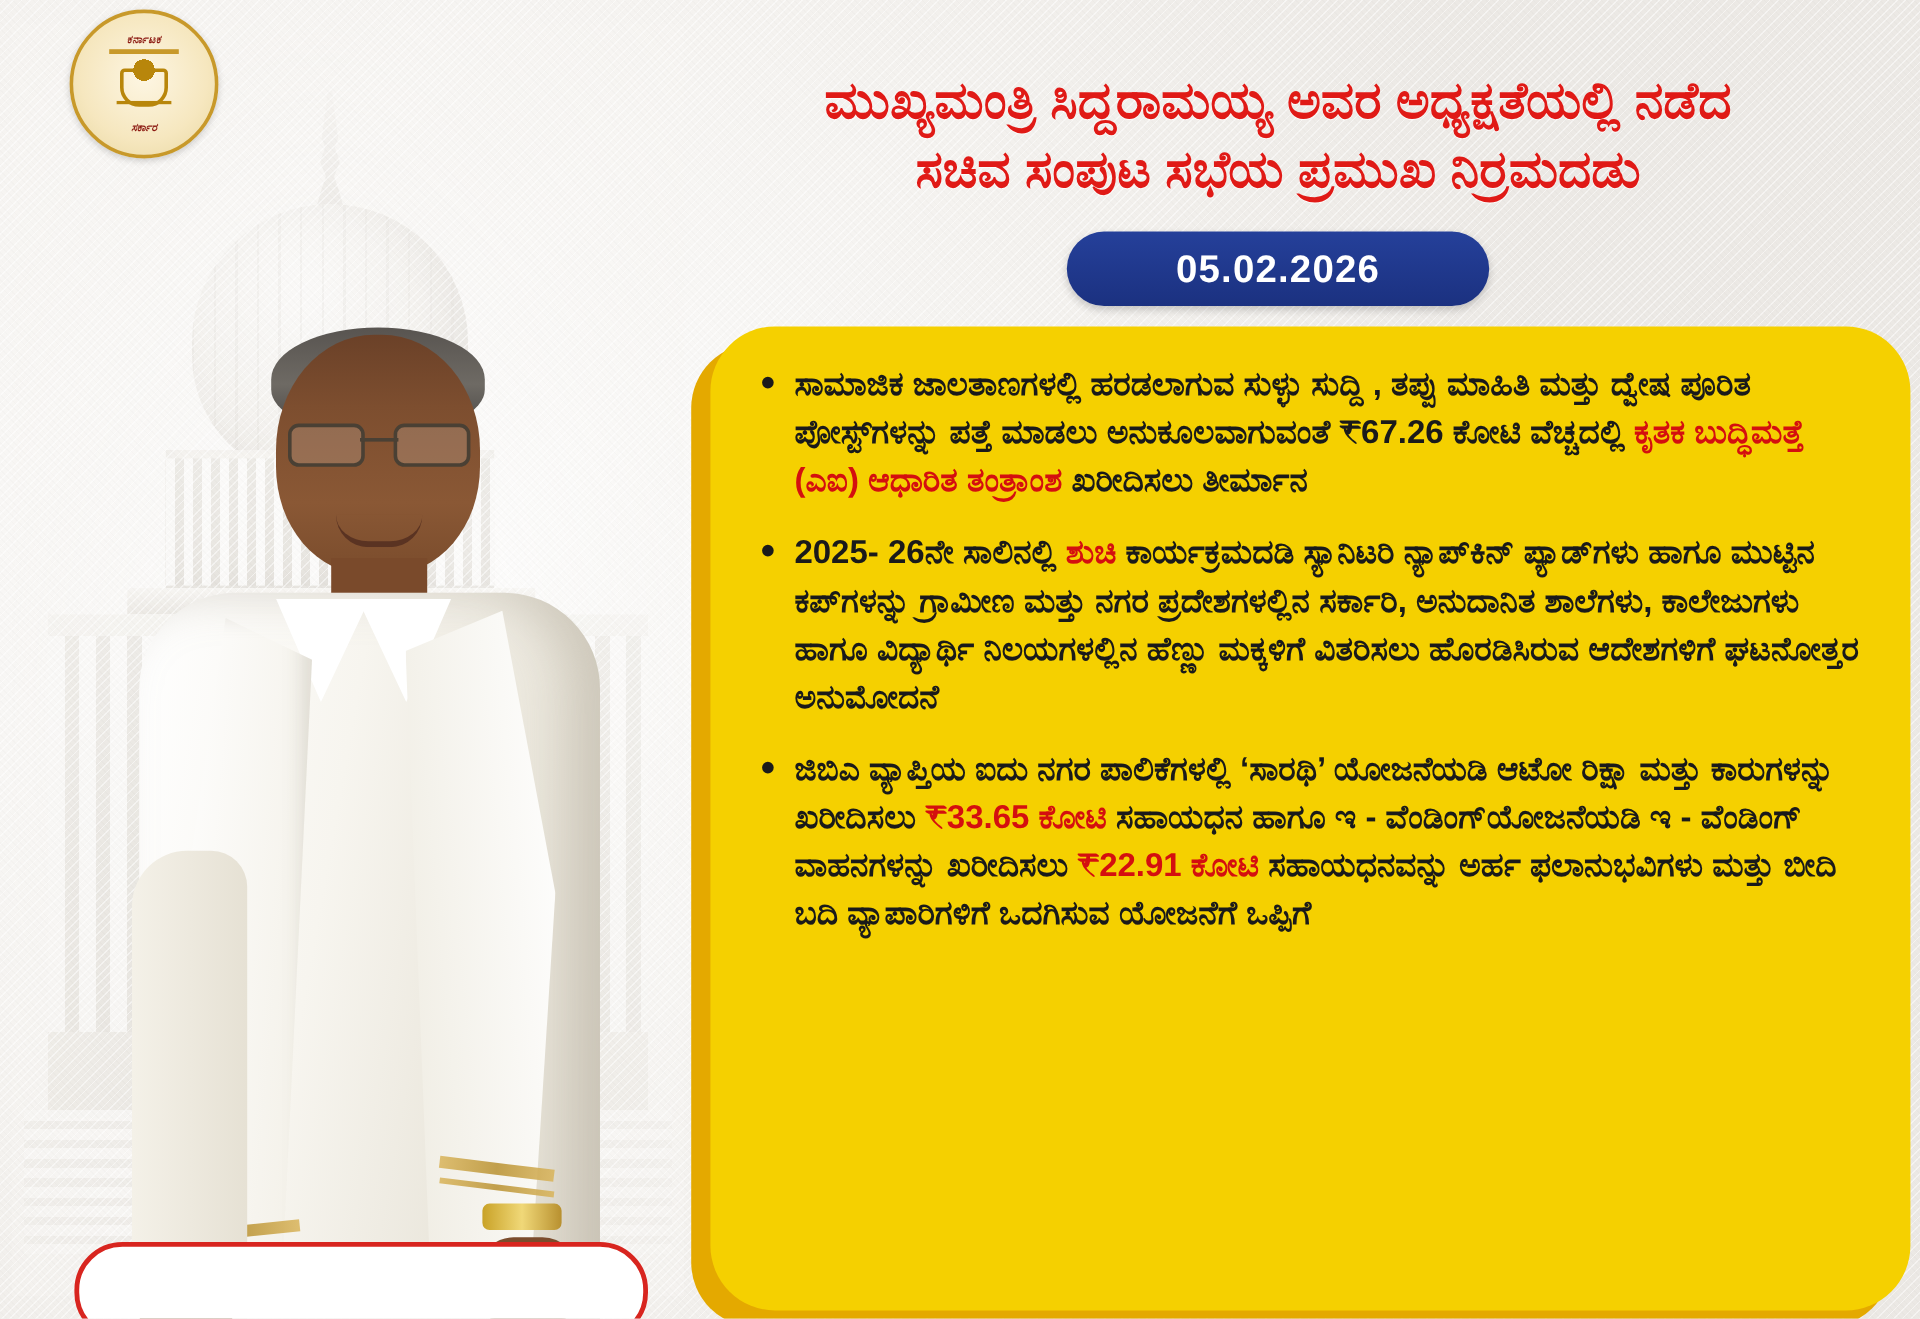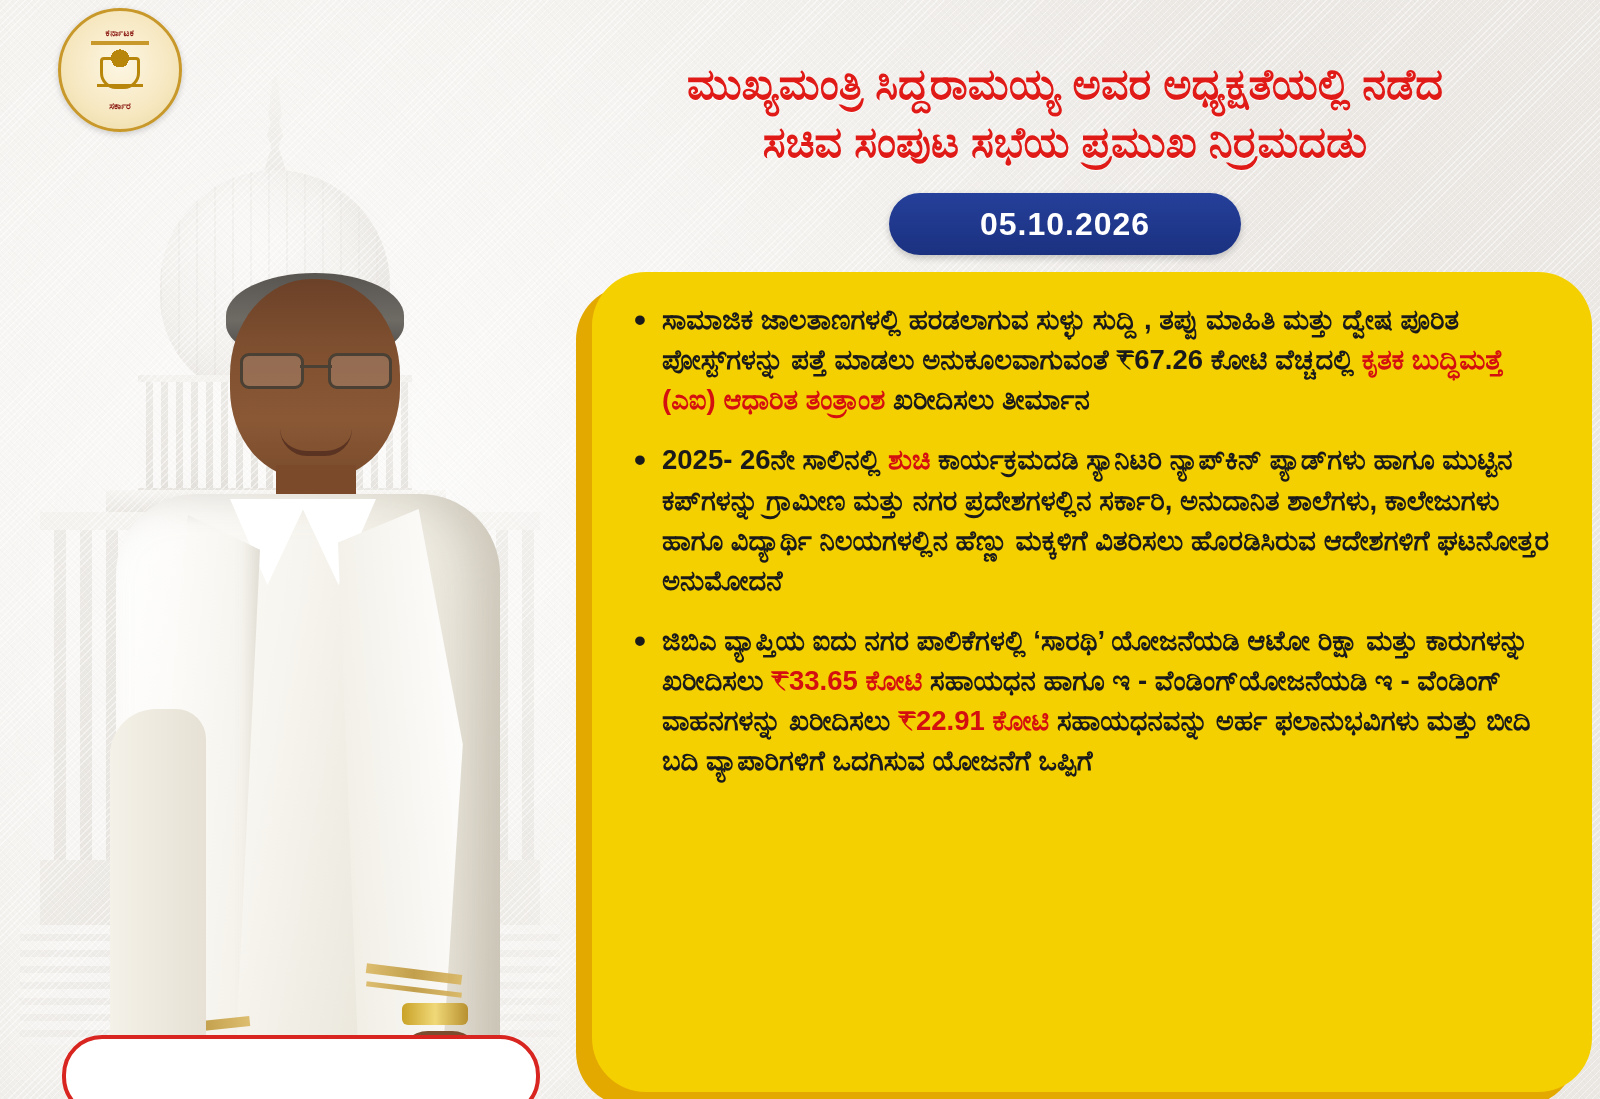--- a/index.html
+++ b/index.html
@@ -136,20 +136,21 @@
     height: 118px;
     border-radius: 50%;
     background: radial-gradient(circle at 50% 45%, #fdf6e3 0%, #f6e7bf 60%, #e8d79f 100%);
     border: 3px solid #c8992a;
     box-shadow: 0 2px 6px rgba(0,0,0,0.18);
     display: flex;
     flex-direction: column;
     align-items: center;
     justify-content: center;
     z-index: 6;
+    font-style: italic;
   }
   .emblem .em-top {
     font-size: 9px;
     color: #8c1a12;
     font-weight: bold;
     letter-spacing: .5px;
   }
   .emblem .em-core {
     width: 58px;
     height: 58px;
@@ -493,21 +494,21 @@
     <div class="cm-hand-l"></div>
     <div class="cm-watch"></div>
     <div class="cm-hand-r"></div>
   </div>
 
   <div class="header">
     <h1 class="title">
       <span>ಮುಖ್ಯಮಂತ್ರಿ ಸಿದ್ದರಾಮಯ್ಯ ಅವರ ಅಧ್ಯಕ್ಷತೆಯಲ್ಲಿ ನಡೆದ</span><br>
       <span>ಸಚಿವ ಸಂಪುಟ ಸಭೆಯ ಪ್ರಮುಖ ನಿರ್ರಮದಡು</span>
     </h1>
-    <div class="date-pill">05.10.2026</div>
+    <div class="date-pill">05.02.2026</div>
   </div>
 
   <div class="card-shadow"></div>
   <div class="card">
     <ul class="points" id="points-list">
         <li><span>ಸಾಮಾಜಿಕ ಜಾಲತಾಣಗಳಲ್ಲಿ ಹರಡಲಾಗುವ ಸುಳ್ಳು ಸುದ್ದಿ , ತಪ್ಪು ಮಾಹಿತಿ ಮತ್ತು ದ್ವೇಷ ಪೂರಿತ ಪೋಸ್ಟ್‌ಗಳನ್ನು ಪತ್ತೆ ಮಾಡಲು ಅನುಕೂಲವಾಗುವಂತೆ ₹67.26 ಕೋಟಿ ವೆಚ್ಚದಲ್ಲಿ </span><span class="hl-red">ಕೃತಕ ಬುದ್ಧಿಮತ್ತೆ (ಎಐ) ಆಧಾರಿತ ತಂತ್ರಾಂಶ</span><span> ಖರೀದಿಸಲು ತೀರ್ಮಾನ</span></li>
         <li><span>2025- 26ನೇ ಸಾಲಿನಲ್ಲಿ </span><span class="hl-red">ಶುಚಿ</span><span> ಕಾರ್ಯಕ್ರಮದಡಿ ಸ್ಯಾನಿಟರಿ ನ್ಯಾಪ್‌ಕಿನ್ ಪ್ಯಾಡ್‌ಗಳು ಹಾಗೂ ಮುಟ್ಟಿನ ಕಪ್‌ಗಳನ್ನು ಗ್ರಾಮೀಣ ಮತ್ತು ನಗರ ಪ್ರದೇಶಗಳಲ್ಲಿನ ಸರ್ಕಾರಿ, ಅನುದಾನಿತ ಶಾಲೆಗಳು, ಕಾಲೇಜುಗಳು ಹಾಗೂ ವಿದ್ಯಾರ್ಥಿ ನಿಲಯಗಳಲ್ಲಿನ ಹೆಣ್ಣು ಮಕ್ಕಳಿಗೆ ವಿತರಿಸಲು ಹೊರಡಿಸಿರುವ ಆದೇಶಗಳಿಗೆ ಘಟನೋತ್ತರ ಅನುಮೋದನೆ</span></li>
         <li><span>ಜಿಬಿಎ ವ್ಯಾಪ್ತಿಯ ಐದು ನಗರ ಪಾಲಿಕೆಗಳಲ್ಲಿ ‘ಸಾರಥಿ’ ಯೋಜನೆಯಡಿ ಆಟೋ ರಿಕ್ಷಾ ಮತ್ತು ಕಾರುಗಳನ್ನು ಖರೀದಿಸಲು </span><span class="hl-red">₹33.65 ಕೋಟಿ</span><span> ಸಹಾಯಧನ ಹಾಗೂ ಇ - ವೆಂಡಿಂಗ್‌ಯೋಜನೆಯಡಿ ಇ - ವೆಂಡಿಂಗ್ ವಾಹನಗಳನ್ನು ಖರೀದಿಸಲು </span><span class="hl-red">₹22.91 ಕೋಟಿ</span><span> ಸಹಾಯಧನವನ್ನು ಅರ್ಹ ಫಲಾನುಭವಿಗಳು ಮತ್ತು ಬೀದಿ ಬದಿ ವ್ಯಾಪಾರಿಗಳಿಗೆ ಒದಗಿಸುವ ಯೋಜನೆಗೆ ಒಪ್ಪಿಗೆ</span></li>
       </ul>
   </div>

